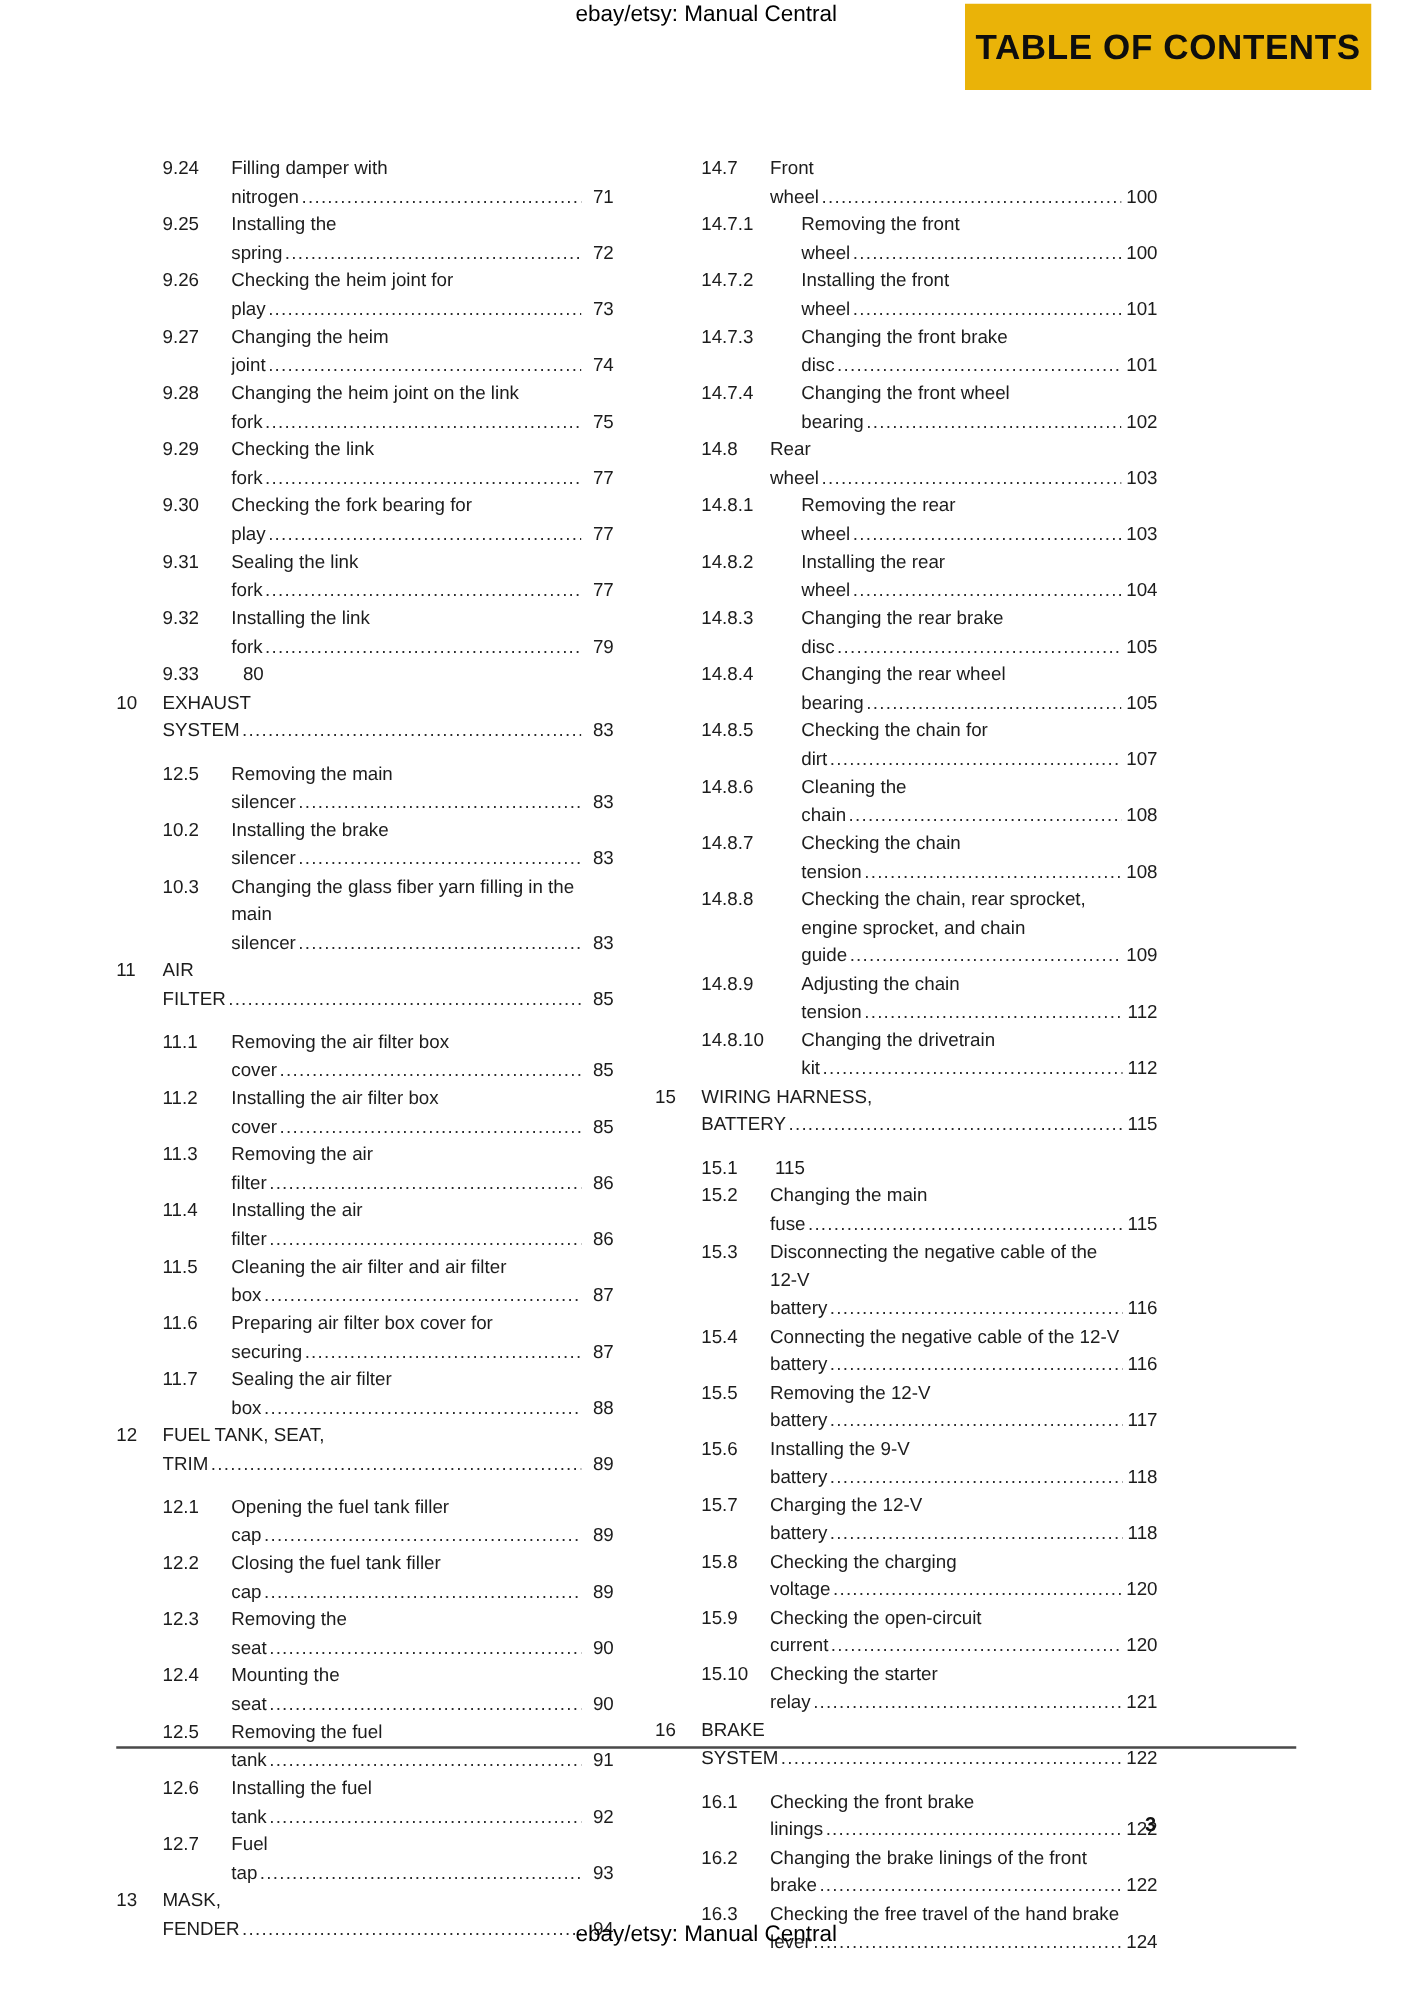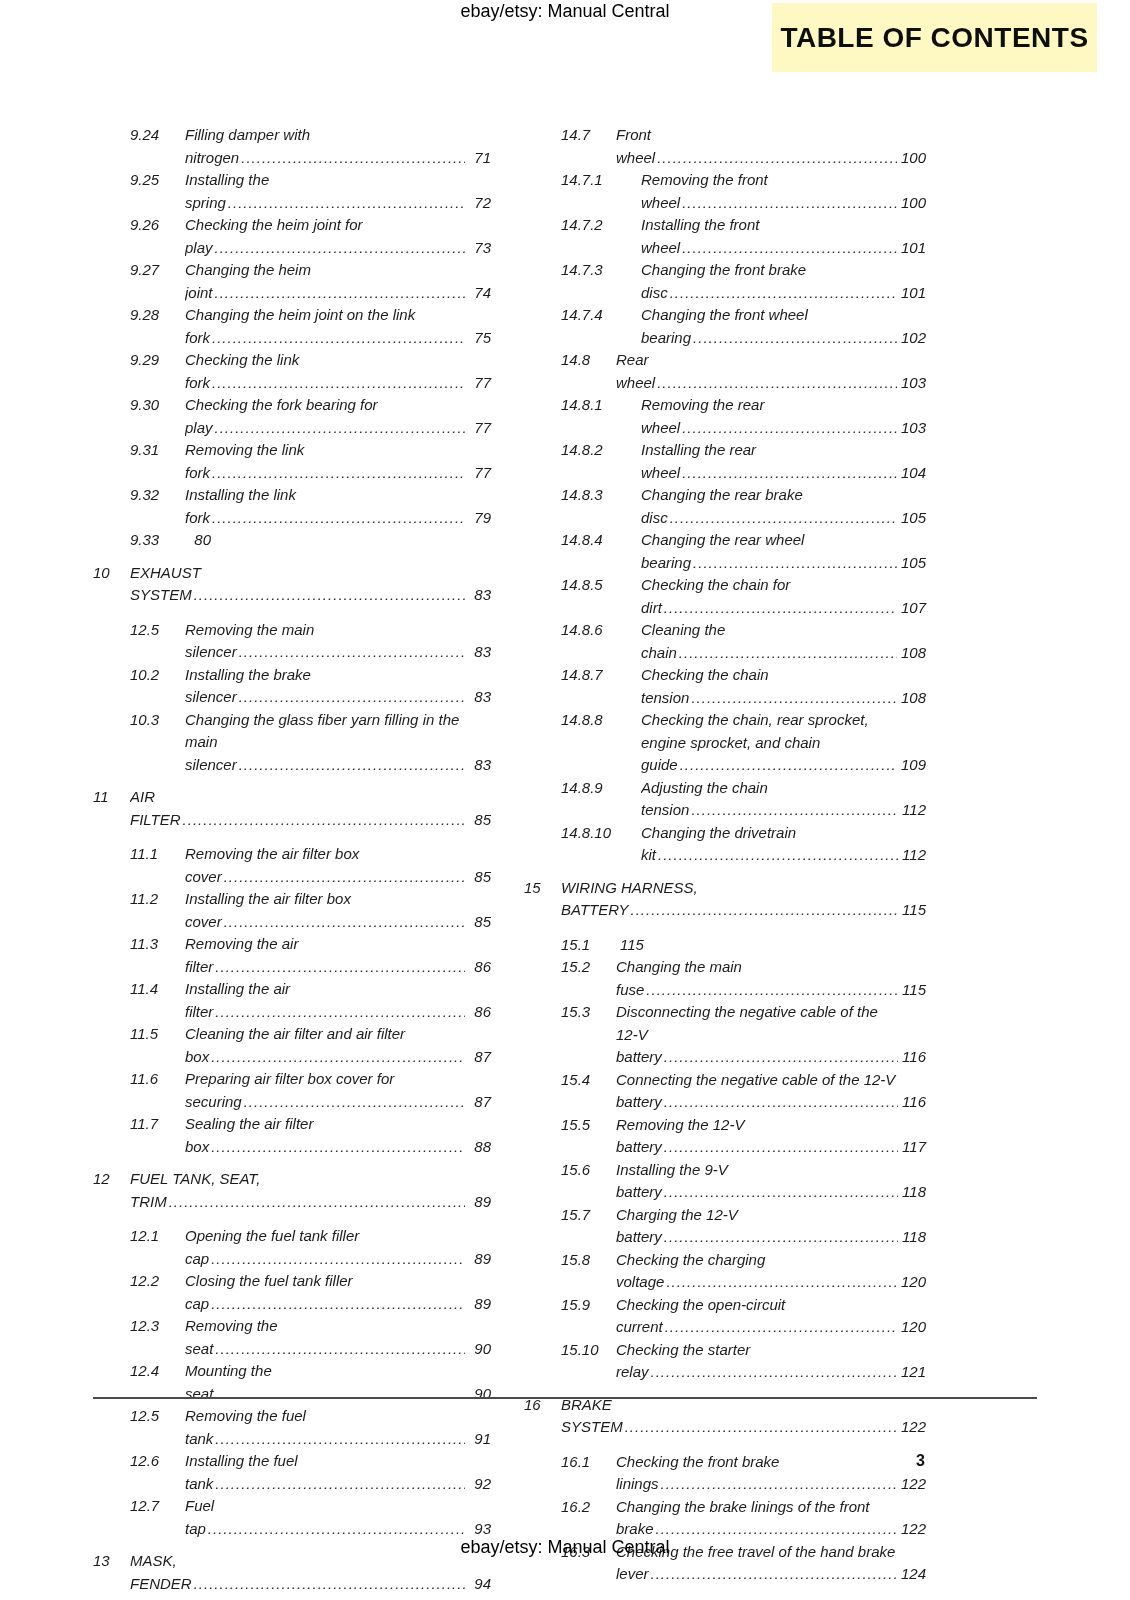--- a/index.html
+++ b/index.html
@@ -46,42 +46,42 @@
     flex: 1 1 auto; overflow: hidden; min-width: 0;
   }
   .title::after {
     content: "................................................................................................................................................................";
     white-space: nowrap; letter-spacing: 1px; margin-left: 2px; color: #2a2a2a;
   }
   .pg {
     flex: 0 0 auto; align-self: flex-end;
     min-width: 26px; text-align: right; padding-left: 4px;
   }
-  .level-sub, .level-subsub { padding-left: 37px; font-style: italic; }
+  .level-sub, .level-subsub { padding-left: 37px; }
   .level-subsub .num { flex-basis: 80px; }
   .level-section .num { flex-basis: 37px; }
-  .level-section { margin-top: 10px; margin-bottom: 12px; font-style: italic; }
+  .level-section { margin-bottom: 12px; }
 
   .footer-rule {
     position: absolute; top: 1397px; left: 93px; width: 944px;
     border-top: 2px solid #4a4a4a; height: 0;
   }
   .page-number {
     position: absolute; top: 1452px; right: 205px;
     font-size: 16px; font-weight: 700; color: #111;
   }
 </style>
 </head>
 <body style="color: rgb(28, 28, 28);">
 
 <div class="sheet">
 
   <div class="watermark top">ebay/etsy: Manual Central</div>
 
-  <div class="banner" style="background: #fef9c3;">
+  <div class="banner" style="background: #eab308;">
     <span class="banner-text">TABLE OF CONTENTS</span>
   </div>
 
   <div class="toc">
     <div class="col" id="toc-col-left">
         <div class="row level-sub">
     <span class="num">9.24</span>
     <span class="title">Filling damper with nitrogen</span>
     <span class="pg">71</span>
   </div>
@@ -110,21 +110,21 @@
     <span class="title">Checking the link fork</span>
     <span class="pg">77</span>
   </div>
         <div class="row level-sub">
     <span class="num">9.30</span>
     <span class="title">Checking the fork bearing for play</span>
     <span class="pg">77</span>
   </div>
         <div class="row level-sub">
     <span class="num">9.31</span>
-    <span class="title">Removing the link fork</span>
+    <span class="title">Sealing the link fork</span>
     <span class="pg">77</span>
   </div>
         <div class="row level-sub">
     <span class="num">9.32</span>
     <span class="title">Installing the link fork</span>
     <span class="pg">79</span>
   </div>
         <div class="row level-sub">
     <span class="num">9.33</span>
     <span class="pg">80</span>

